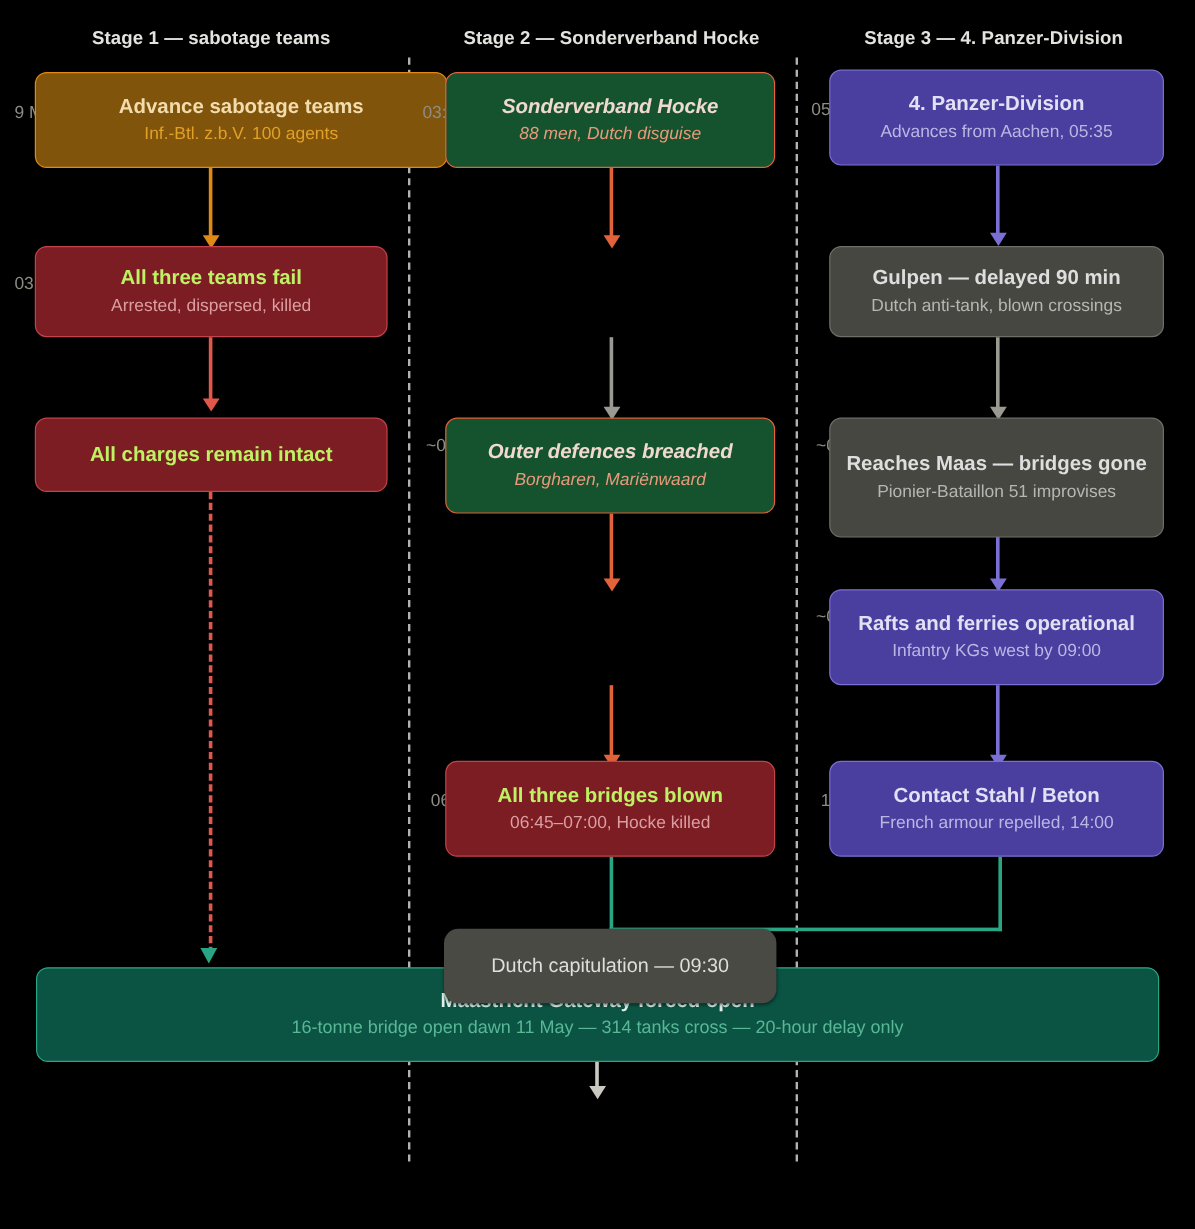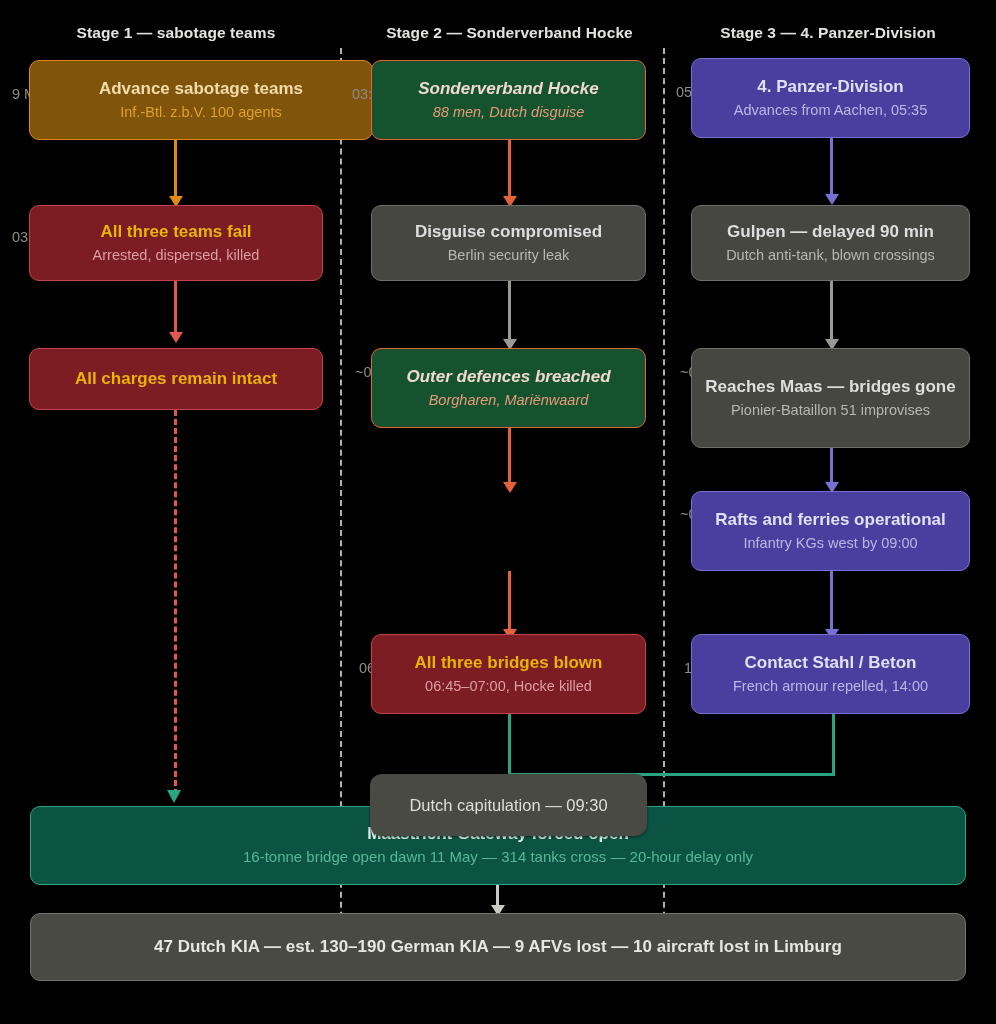--- a/index.html
+++ b/index.html
@@ -30,21 +30,21 @@
   }
   .node .t{font-size:17px;font-weight:700;line-height:1.2;}
   .node .s{font-size:14.5px;font-weight:400;line-height:1.25;margin-top:3px;}
 
   
   .n-gold   {background:#80540a;border:1.5px solid #e08a15;}
   .n-gold   .t{color:#f2dcae;} .n-gold .s{color:#e0a02a;}
   .n-rust   {background:#14532d;border:1.5px solid #e2633a;font-style:italic;}
   .n-rust   .t{color:#f0d9cf;} .n-rust .s{color:#e89a7c;}
   .n-crimson{background:#7b1d22;border:1.5px solid #c4434a;}
-  .n-crimson .t{color:#eab308;} .n-crimson .s{color:#dc9ea1;}
+  .n-crimson .t{color:#bef264;} .n-crimson .s{color:#dc9ea1;}
   .n-grey   {background:#474742;border:1.5px solid #6f6f69;}
   .n-grey   .t{color:#dedede;} .n-grey .s{color:#b6b6b2;}
   .n-indigo {background:#4a3e9e;border:1.5px solid #7a6fd4;}
   .n-indigo .t{color:#e2e0f5;} .n-indigo .s{color:#bbb7e4;}
   .n-green  {background:#0b5444;border:1.5px solid #2aa583;}
   .n-green  .t{color:#dff0e9;} .n-green .s{color:#59b795;}
 
   .bar .t{font-size:17px;font-weight:700;}
   .bar .s{font-size:15px;}
   .bar-grey{background:#4a4a44;border:1.5px solid #74746d;}
@@ -123,24 +123,20 @@
   <div class="vline" style="left:508px;top:714px;height:62px;background:#2aa583;"></div>
   <div class="hline" style="left:508px;top:773px;width:327px;background:#2aa583;"></div>
   <div class="vline" style="left:508px;top:773px;height:35px;background:#2aa583;"></div>
 
   <div class="tlabel" style="left:352px;top:86px;">03:20</div>
   <div class="node n-rust" style="left:371px;top:60px;width:275px;height:80px;">
     <div class="t">Sonderverband Hocke</div>
     <div class="s">88 men, Dutch disguise</div>
   </div>
 
-  <div class="node n-grey" style="left:371px;top:205px;width:275px;height:76px;">
-    <div class="t">Disguise compromised</div>
-    <div class="s">Berlin security leak</div>
-  </div>
 
   <div class="tlabel" style="left:355px;top:364px;">~05:30</div>
   <div class="node n-rust" style="left:371px;top:348px;width:275px;height:80px;">
     <div class="t">Outer defences breached</div>
     <div class="s">Borgharen, Mariënwaard</div>
   </div>
 
 
   <div class="tlabel" style="left:359px;top:660px;">06:45–07:00</div>
   <div class="node n-crimson" style="left:371px;top:634px;width:275px;height:80px;">
@@ -196,17 +192,14 @@
     <div class="s">16-tonne bridge open dawn 11 May — 314 tanks cross — 20-hour delay only</div>
   </div>
 
   <div class="pill" style="left:370px;top:774px;width:277px;height:62px;">
     <span>Dutch capitulation — 09:30</span>
   </div>
 
   <div class="vline" style="left:496px;top:885px;height:24px;background:#c9c9c2;"></div>
   <div class="arrow" style="left:490.5px;top:905px;border-top:11px solid #c9c9c2;"></div>
 
-  <div class="node bar-grey bar" style="left:30px;top:913px;width:936px;height:68px;">
-    <div class="t">47 Dutch KIA — est. 130–190 German KIA — 9 AFVs lost — 10 aircraft lost in Limburg</div>
-  </div>
 
 </div>
 
 </body></html>

